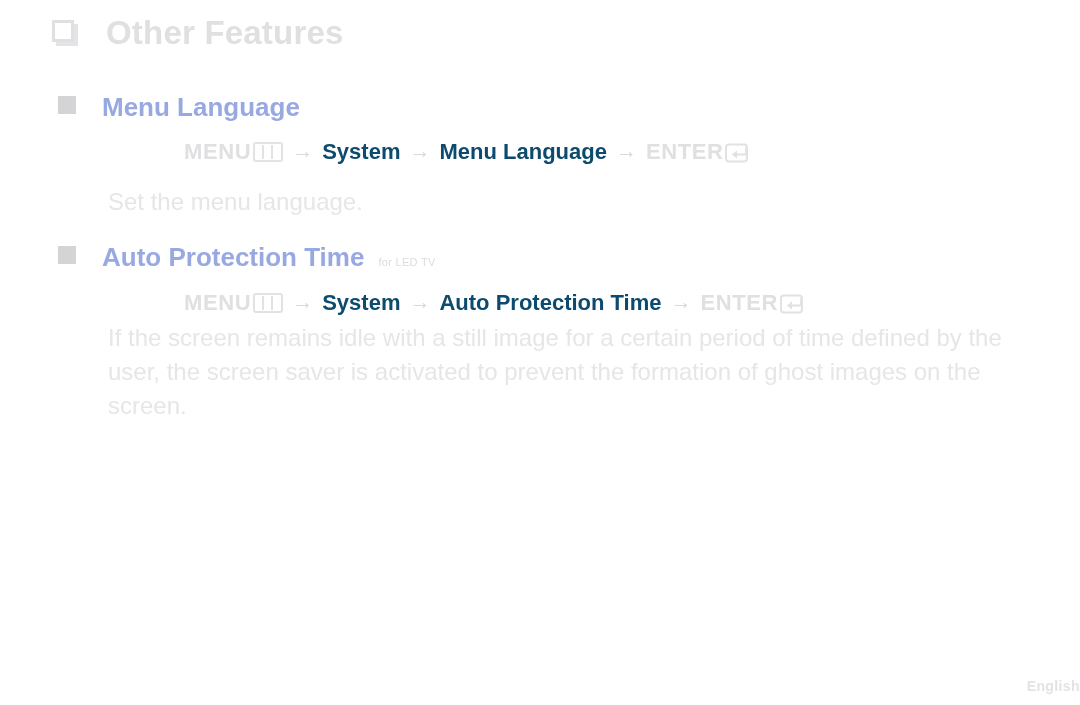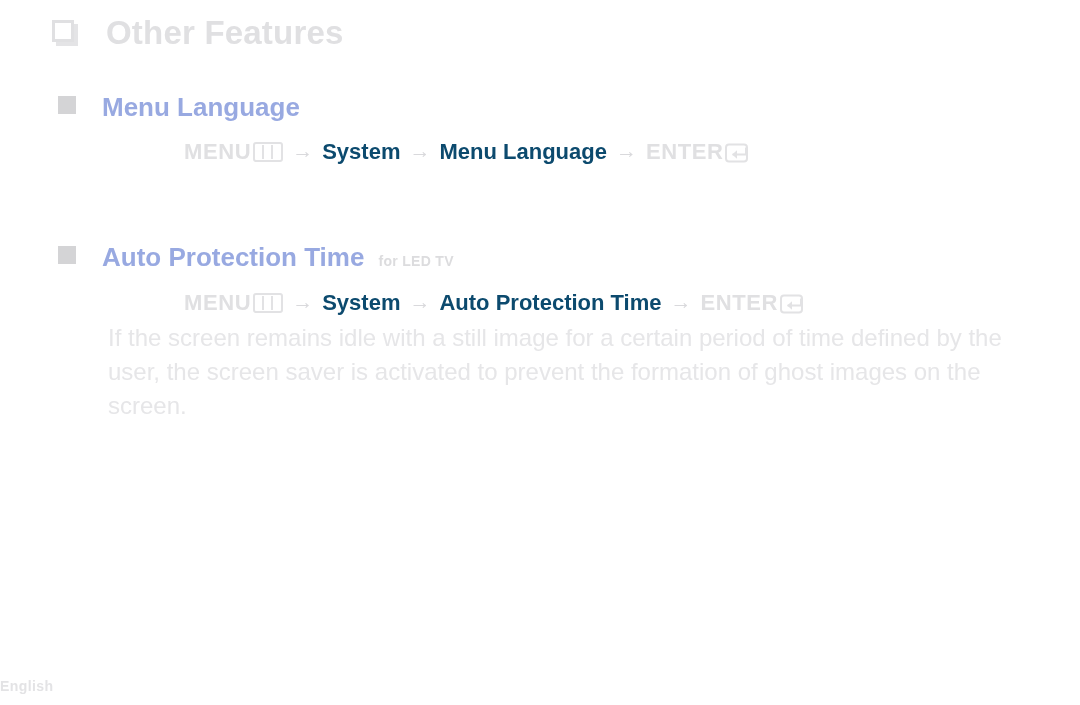--- a/index.html
+++ b/index.html
@@ -79,22 +79,22 @@
     top: -2px;
   }
   .section-title {
     font-size: 26px;
     font-weight: bold;
     color: #98a9e1;
     margin-left: 26px;
     white-space: nowrap;
   }
   .section-note {
-    font-size: 14px;
-    font-weight: bold;
+    font-size: 11px;
+    font-weight: normal;
     color: #dcdcde;
     margin-left: 14px;
     white-space: nowrap;
     letter-spacing: 0.3px;
   }
 
   
   .path {
     position: absolute;
     left: 152px;
@@ -165,21 +165,21 @@
     line-height: 34px;
     width: 910px;
   }
 
   
   .footer {
     position: absolute;
     left: 0;
     right: 0;
     top: 678px;
-    text-align: left;
+    text-align: right;
     font-size: 14px;
     font-weight: bold;
     color: #e3e3e5;
     letter-spacing: 0.4px;
   }
 </style>
 </head>
 <body>
 
 <div class="page">
@@ -208,20 +208,21 @@
     <span class="gray">ENTER</span>
     <span class="icon-enter">
       <svg width="28" height="22" viewBox="0 0 28 22" aria-hidden="true">
         <rect x="1" y="2.5" width="21" height="17" rx="3" ry="3" fill="none" stroke="#e2e2e4" stroke-width="2"></rect>
         <path d="M21 6.5 L21 12.5 L8.5 12.5" fill="none" stroke="#e2e2e4" stroke-width="2" stroke-linecap="square"></path>
         <path d="M12 8.2 L7.2 12.5 L12 16.8 Z" fill="#e2e2e4"></path>
       </svg>
     </span>
   </div>
 
+  <div class="body-text" style="top:185px; width:500px;">Set the menu language.</div>
 
   <div class="section-head" style="left:58px; top:242px;">
     <span class="section-bullet"></span>
     <span class="section-title">Auto Protection Time</span>
     <span class="section-note">for LED TV</span>
   </div>
 
   <div class="path" style="top:290px;">
     <span class="gray">MENU</span>
     <span class="icon-menu"></span>

